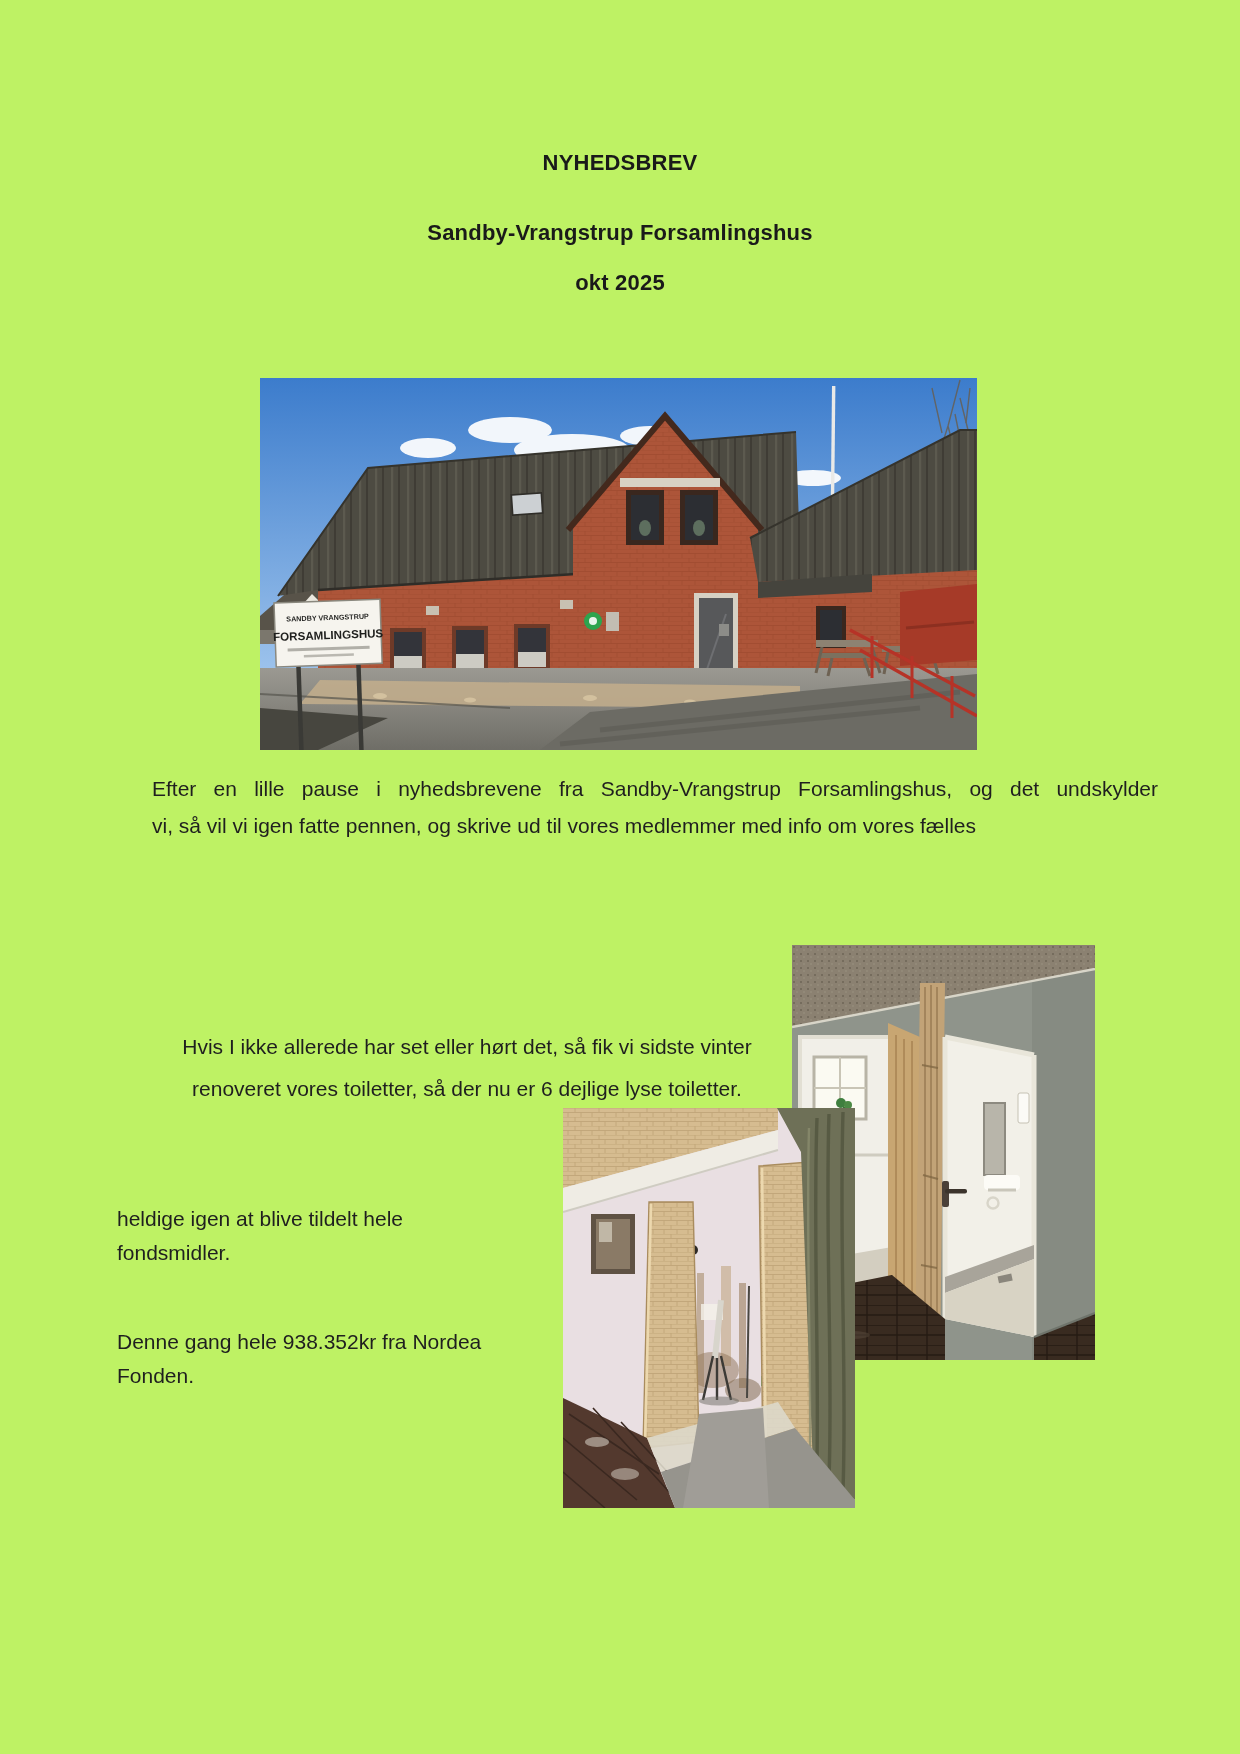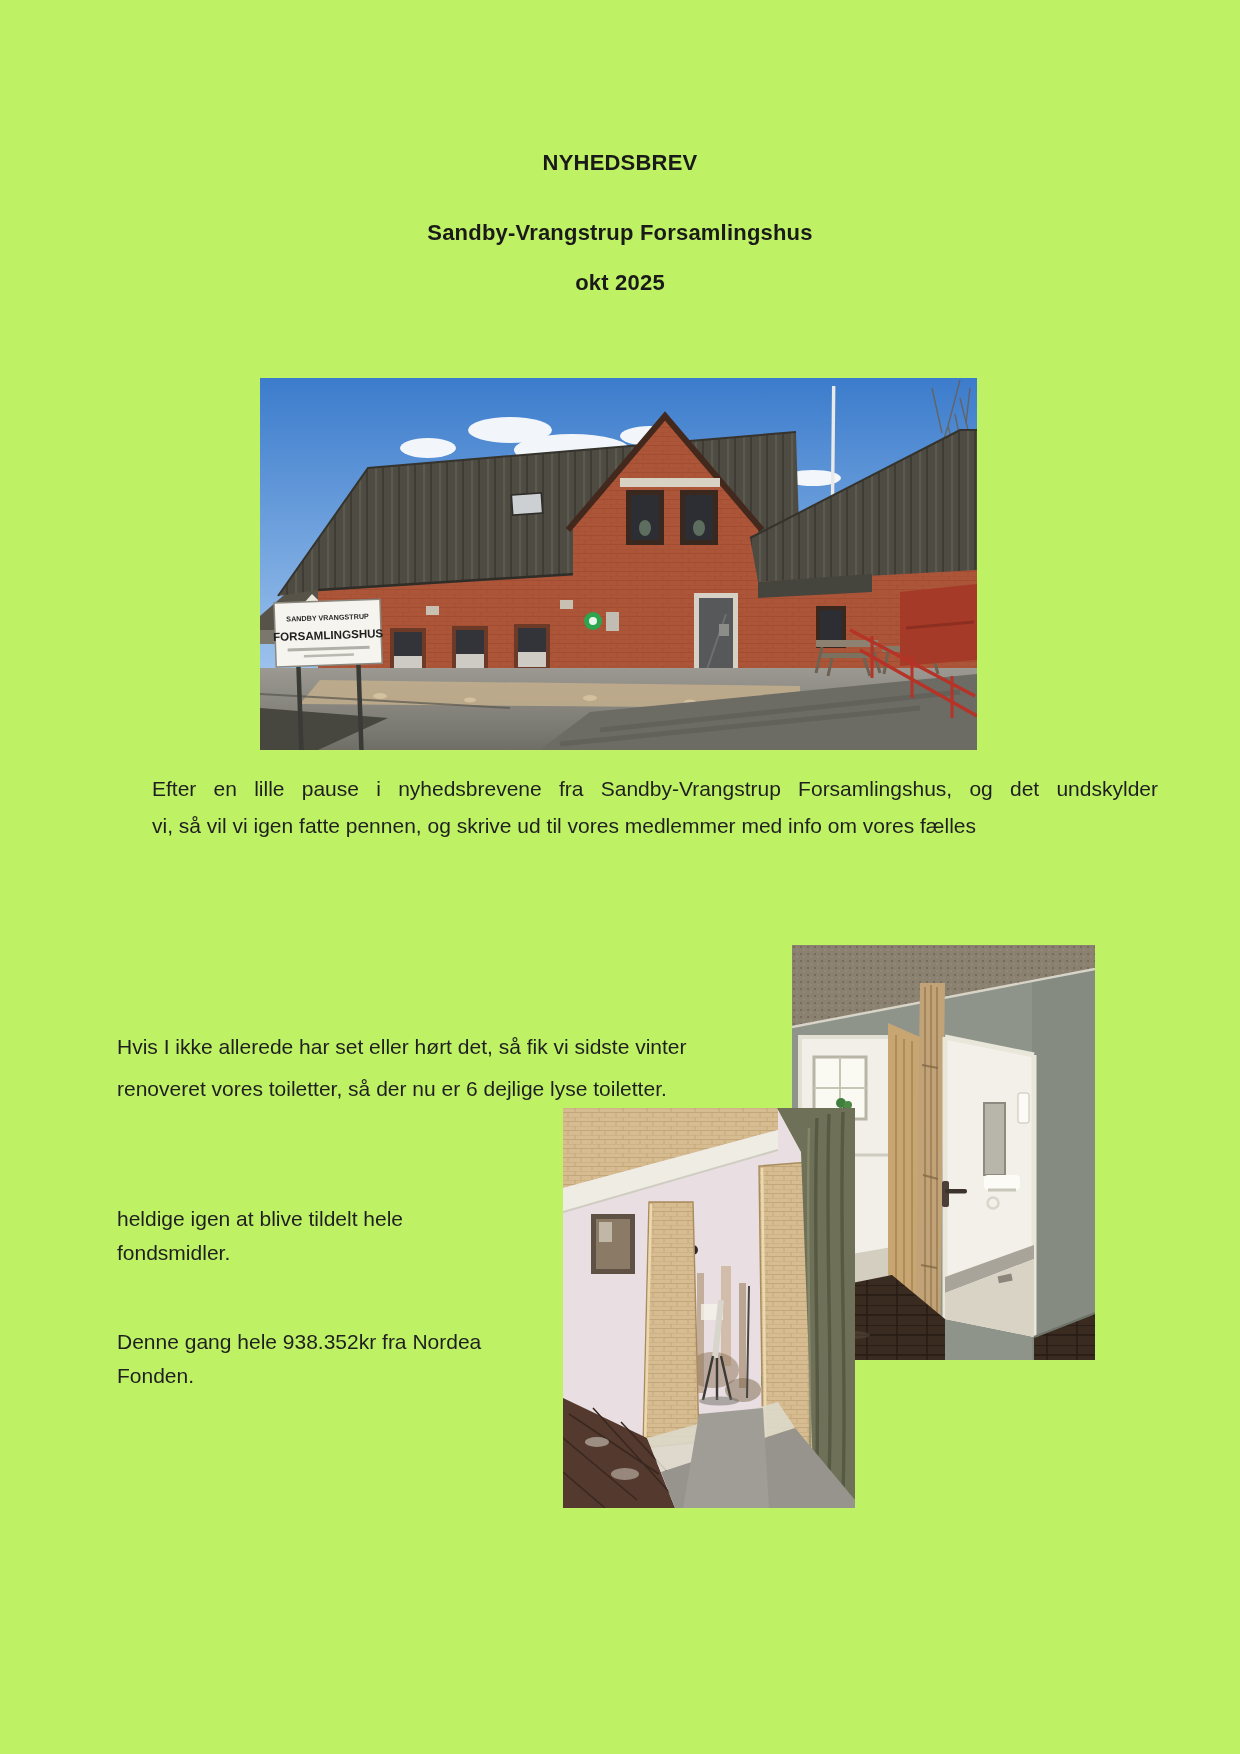--- a/index.html
+++ b/index.html
@@ -15,21 +15,21 @@
   .photo svg{display:block;width:100%;height:100%;}
   .bodytext{position:absolute;font-size:21px;color:#1f1f1f;}
   .bodytext div{white-space:nowrap;}
   #intro{left:117px;top:770px;width:1006px;line-height:37px;margin-left:35px;}
   #intro div{white-space:normal;text-align:justify;text-align-last:justify;}
   #intro div:last-child{text-align-last:left;}
   #sec-heading{
     position:absolute;left:117px;top:896px;margin:0;
     font-size:27px;font-weight:bold;color:#161616;
   }
-  #para1{left:117px;top:1026px;width:700px;line-height:42px;}
+  #para1{left:117px;top:1026px;width:700px;line-height:42px;text-align:center;}
   #para2{left:117px;top:1202px;width:460px;line-height:34px;}
   #para3{left:117px;top:1325px;width:460px;line-height:34px;}
   #photo-building{left:260px;top:378px;width:717px;height:372px;}
   #photo-hall{left:792px;top:945px;width:303px;height:415px;z-index:1;}
   #photo-brick{left:563px;top:1108px;width:292px;height:400px;z-index:2;}
 </style>
 </head>
 <body>
 
 <div class="page">

